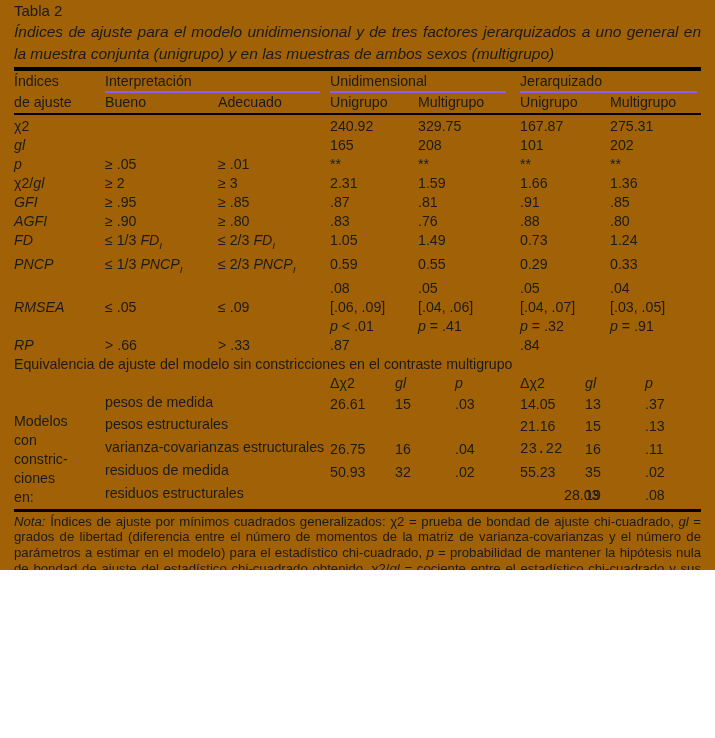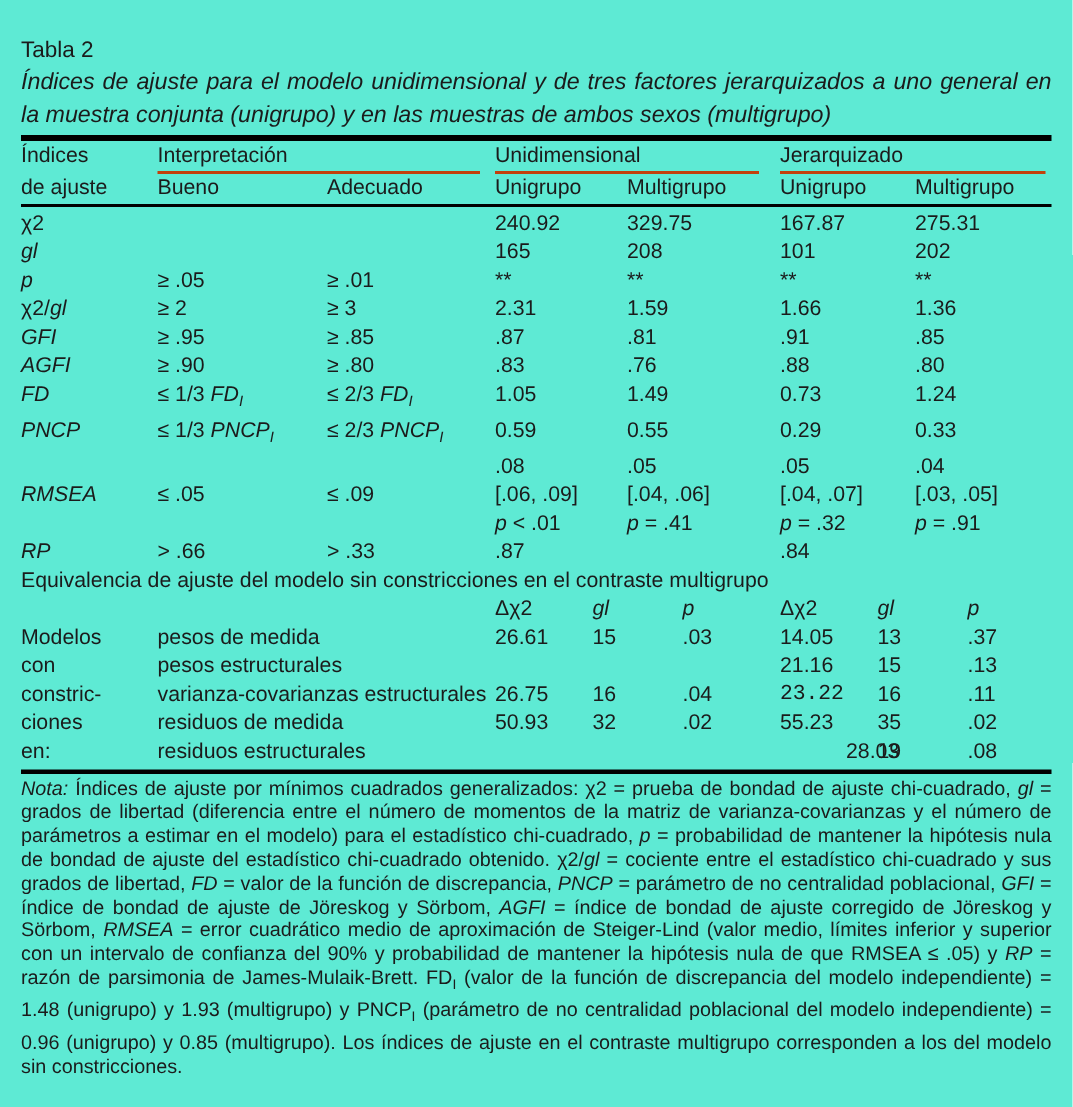--- a/index.html
+++ b/index.html
@@ -1,35 +1,35 @@
 <!DOCTYPE html>
 <html><head>
 <meta charset="utf-8">
 <style>
   html,body{margin:0;padding:0;background:#fff;}
   .page{
-    width:715px;height:738px;box-sizing:border-box;
-    padding:24px 14px 6px 14px;overflow:hidden;background:#5eead4;
+    width:715px;height:570px;box-sizing:border-box;
+    padding:1px 14px 6px 14px;overflow:hidden;background:#a16207;
     font-family:"Liberation Sans","DejaVu Sans",sans-serif;
     color:#1b1b1b;
   }
   
   .caption-label{font-size:15px;line-height:20px;}
   .caption-title{font-size:15.5px;line-height:22px;font-style:italic;text-align:justify;}
   
   .rule{border:0;height:0;}
   .rule.thick{border-top:4px solid #000;margin:2px 0 1px 0;}
   .rule.thick2{border-top:3px solid #000;margin:2px 0 2px 0;}
   
   .grid{display:grid;font-size:14.2px;}
   #gridA{grid-template-columns:91px 113px 112px 88px 102px 90px auto;}
   #gridB{grid-template-columns:91px 225px 65px 60px 65px 65px 60px auto;}
   .cell{line-height:19px;white-space:nowrap;overflow:visible;}
   .cell.h{line-height:19px;}
-  .underlined{border-bottom:2px solid #c2410c;}
+  .underlined{border-bottom:2px solid #8b5cf6;}
   .gap10{margin-right:14px;}
   .gap6{margin-right:10px;}
   .gap2{margin-right:4px;}
   .gridline{grid-column:1/-1;height:0;border-bottom:2px solid #000;margin:1px 0 2px 0;}
   .equiv-title{font-size:14.2px;line-height:19px;}
   .models-label{white-space:pre-line;line-height:19px;align-self:start;}
   .cname{line-height:19px;white-space:normal;}
   .num.vcenter{display:flex;align-items:center;}
   
   .note{
@@ -155,21 +155,21 @@
   <div class="equiv-title">Equivalencia de ajuste del modelo sin constricciones en el contraste multigrupo</div>
 
   <div class="grid" id="gridB">
 
   <div class="cell num" style="grid-area: 1 / 3;">Δχ2</div>
       <div class="cell num" style="grid-area: 1 / 4;"><i>gl</i></div>
       <div class="cell num" style="grid-area: 1 / 5;"><i>p</i></div>
       <div class="cell num" style="grid-area: 1 / 6;">Δχ2</div>
       <div class="cell num" style="grid-area: 1 / 7;"><i>gl</i></div>
       <div class="cell num" style="grid-area: 1 / 8;"><i>p</i></div>
-      <div class="cell models-label" style="grid-area: 2 / 1 / 7;">Modelos
+      <div class="cell models-label" style="grid-area: 2 / 1 / 7; margin-top: 19px;">Modelos
 con
 constric-
 ciones
 en:</div>
       <div class="cell cname" style="grid-area: 2 / 2;">pesos de medida</div>
       <div class="cell num vcenter" style="grid-area: 2 / 3;">26.61</div>
       <div class="cell num vcenter" style="grid-area: 2 / 4;">15</div>
       <div class="cell num vcenter" style="grid-area: 2 / 5;">.03</div>
       <div class="cell num vcenter" style="grid-area: 2 / 6;">14.05</div>
       <div class="cell num vcenter" style="grid-area: 2 / 7;">13</div>

